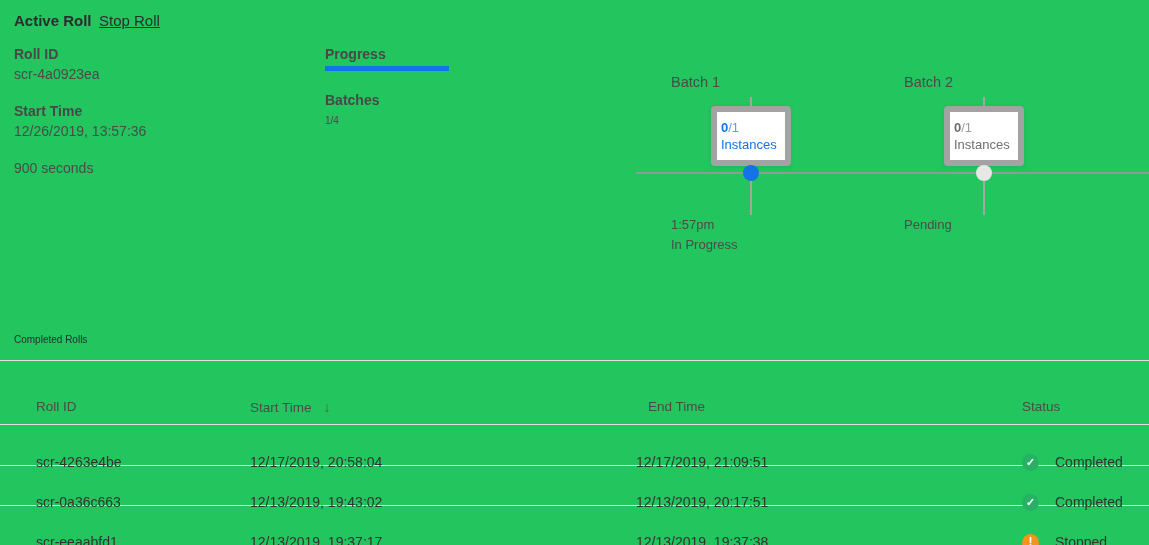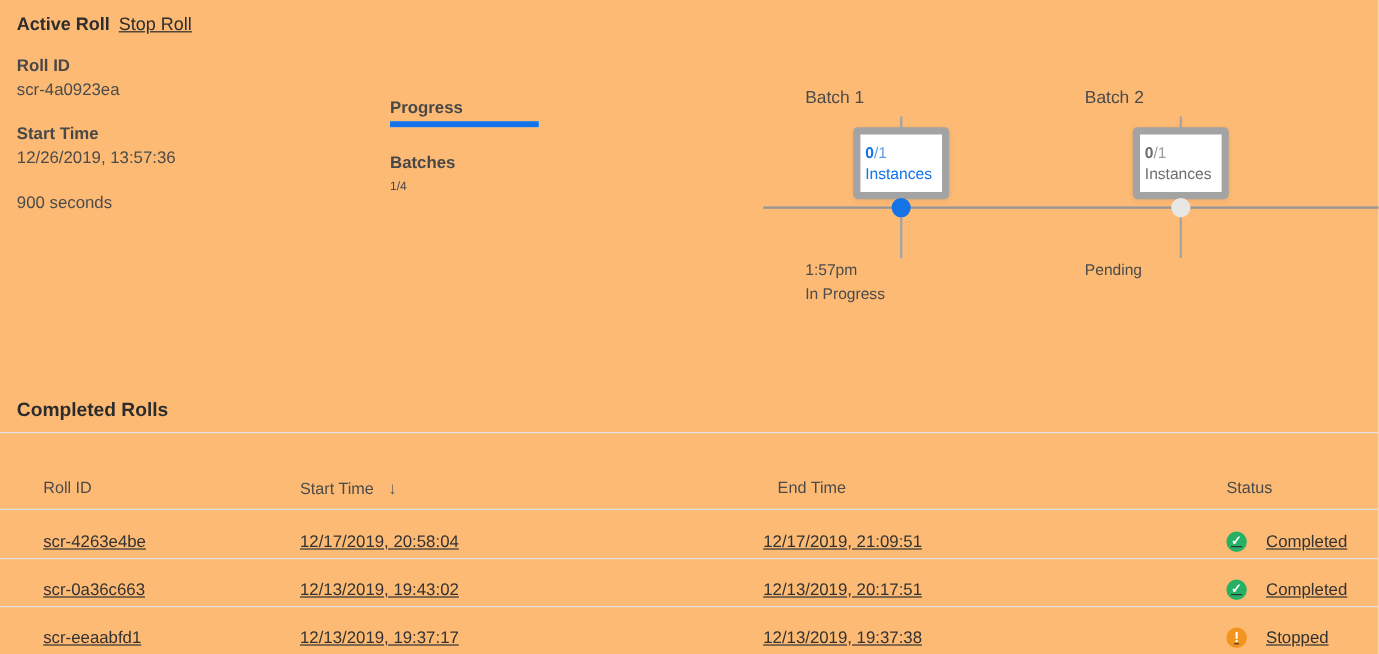--- a/index.html
+++ b/index.html
@@ -1,34 +1,34 @@
 <!DOCTYPE html>
 <html><head>
 <meta charset="utf-8">
 <style>
   * { margin:0; padding:0; box-sizing:border-box; }
   html,body { background:#fff; }
   .page {
-    position:relative; width:1149px; height:545px; background:#fdba74;
+    position:relative; width:1149px; height:545px; background:#22c55e;
     font-family:"Liberation Sans", sans-serif; color:#2e2e2e; overflow:hidden;
   }
 
   
   .ar-title { position:absolute; left:14px; top:12px; font-size:15px; font-weight:700; color:#2c2c2c; }
   .stop-roll { position:absolute; left:99px; top:12px; font-size:15px; color:#2c2c2c;
                text-decoration:underline; cursor:pointer; }
 
   
   .fields { position:absolute; left:14px; top:46px; width:290px; }
   .field { margin-bottom:20px; }
   .field-label { font-size:14px; font-weight:600; color:#484848; line-height:17px; }
   .field-value { font-size:14px; color:#4b4b4b; line-height:17px; margin-top:3px; }
 
   
-  .progress-col { position:absolute; left:325px; top:46px; width:200px;margin-top:35px; }
+  .progress-col { position:absolute; left:325px; top:46px; width:200px; }
   .progress-label { font-size:14px; font-weight:600; color:#484848; line-height:17px; }
   .progress-bar-track { margin-top:3px; width:124px; height:5px; background:#eaeaea; position:relative; }
   .progress-bar-fill { position:absolute; left:0; top:0; bottom:0; width:100%; background:#1473e6; }
   .batches-label { margin-top:21px; font-size:14px; font-weight:600; color:#484848; line-height:17px; }
   .batches-value { margin-top:3px; font-size:10px; color:#4b4b4b; line-height:17px; }
 
   
   .tl-line { position:absolute; left:636px; right:0; top:172px; height:2px; background:#979797; }
   .tl-batch { position:absolute; top:74px; width:160px; height:180px; }
   .tl-batch.b1 { left:671px; }
@@ -46,32 +46,32 @@
   .tl-batch.active .tl-of { color:#5f9ceb; font-weight:400; }
   .tl-batch.pending .tl-of { color:#9b9b9b; font-weight:400; }
   .tl-dot { position:absolute; left:calc(50% - 8px); top:91px; width:16px; height:16px; border-radius:50%; z-index:3; }
   .tl-batch.active .tl-dot { background:#1473e6; }
   .tl-batch.pending .tl-dot { background:#e7e7e5; }
   .tl-caption { position:absolute; top:141px; left:0; right:0; font-size:13px; color:#4b4b4b; }
   .tl-caption div { line-height:20px; }
   .tl-caption div:empty { display:none; }
 
   
-  .cr-title { position:absolute; left:14px; top:334px; font-size:16px; font-weight:700; color:#2c2c2c; }
+  .cr-title { position:absolute; left:14px; top:334px; font-size:10px; font-weight:400; color:#2c2c2c; }
   .cr-divider { position:absolute; left:0; right:0; top:360px; height:1px; background:#e2e2e2; }
 
   .thead { position:absolute; left:0; right:0; top:385px; height:40px; border-bottom:1px solid #dedede; }
   .th { position:absolute; top:14px; font-size:13.5px; color:#4b4b4b; cursor:pointer; }
   .th.c1 { left:36px; } .th.c2 { left:250px; } .th.c3 { left:636px;margin-left:12px; } .th.c4 { left:1022px; }
   .arrow-down { display:inline-block; margin-left:12px; color:#5c5c5c; font-size:14px; }
   .arrow-down::after { content:"\2193"; }
 
   .row { position:absolute; left:0; right:0; height:40px; border-bottom:1px solid #e2e2e2; cursor:pointer; }
   .row.r0 { top:426px; } .row.r1 { top:466px; } .row.r2 { top:506px; }
-  .cell { position:absolute; top:5px; height:40px; line-height:40px; font-size:14px; color:#323232;text-decoration:underline; }
+  .cell { position:absolute; top:16px; height:40px; line-height:40px; font-size:14px; color:#323232; }
   .cell.c1 { left:36px; } .cell.c2 { left:250px; } .cell.c3 { left:636px; }
   .cell.status { left:1022px; display:flex; align-items:center; gap:16px; }
   .status-icon {
     width:17px; height:17px; border-radius:50%; display:inline-flex;
     align-items:center; justify-content:center; color:#fff; font-size:11px; font-weight:700; line-height:1;
   }
   .status-icon.completed { background:#26b164; }
   .status-icon.completed::after { content:"\2713"; }
   .status-icon.stopped { background:#f2941d; }
   .status-icon.stopped::after { content:"!"; font-size:12px; }

